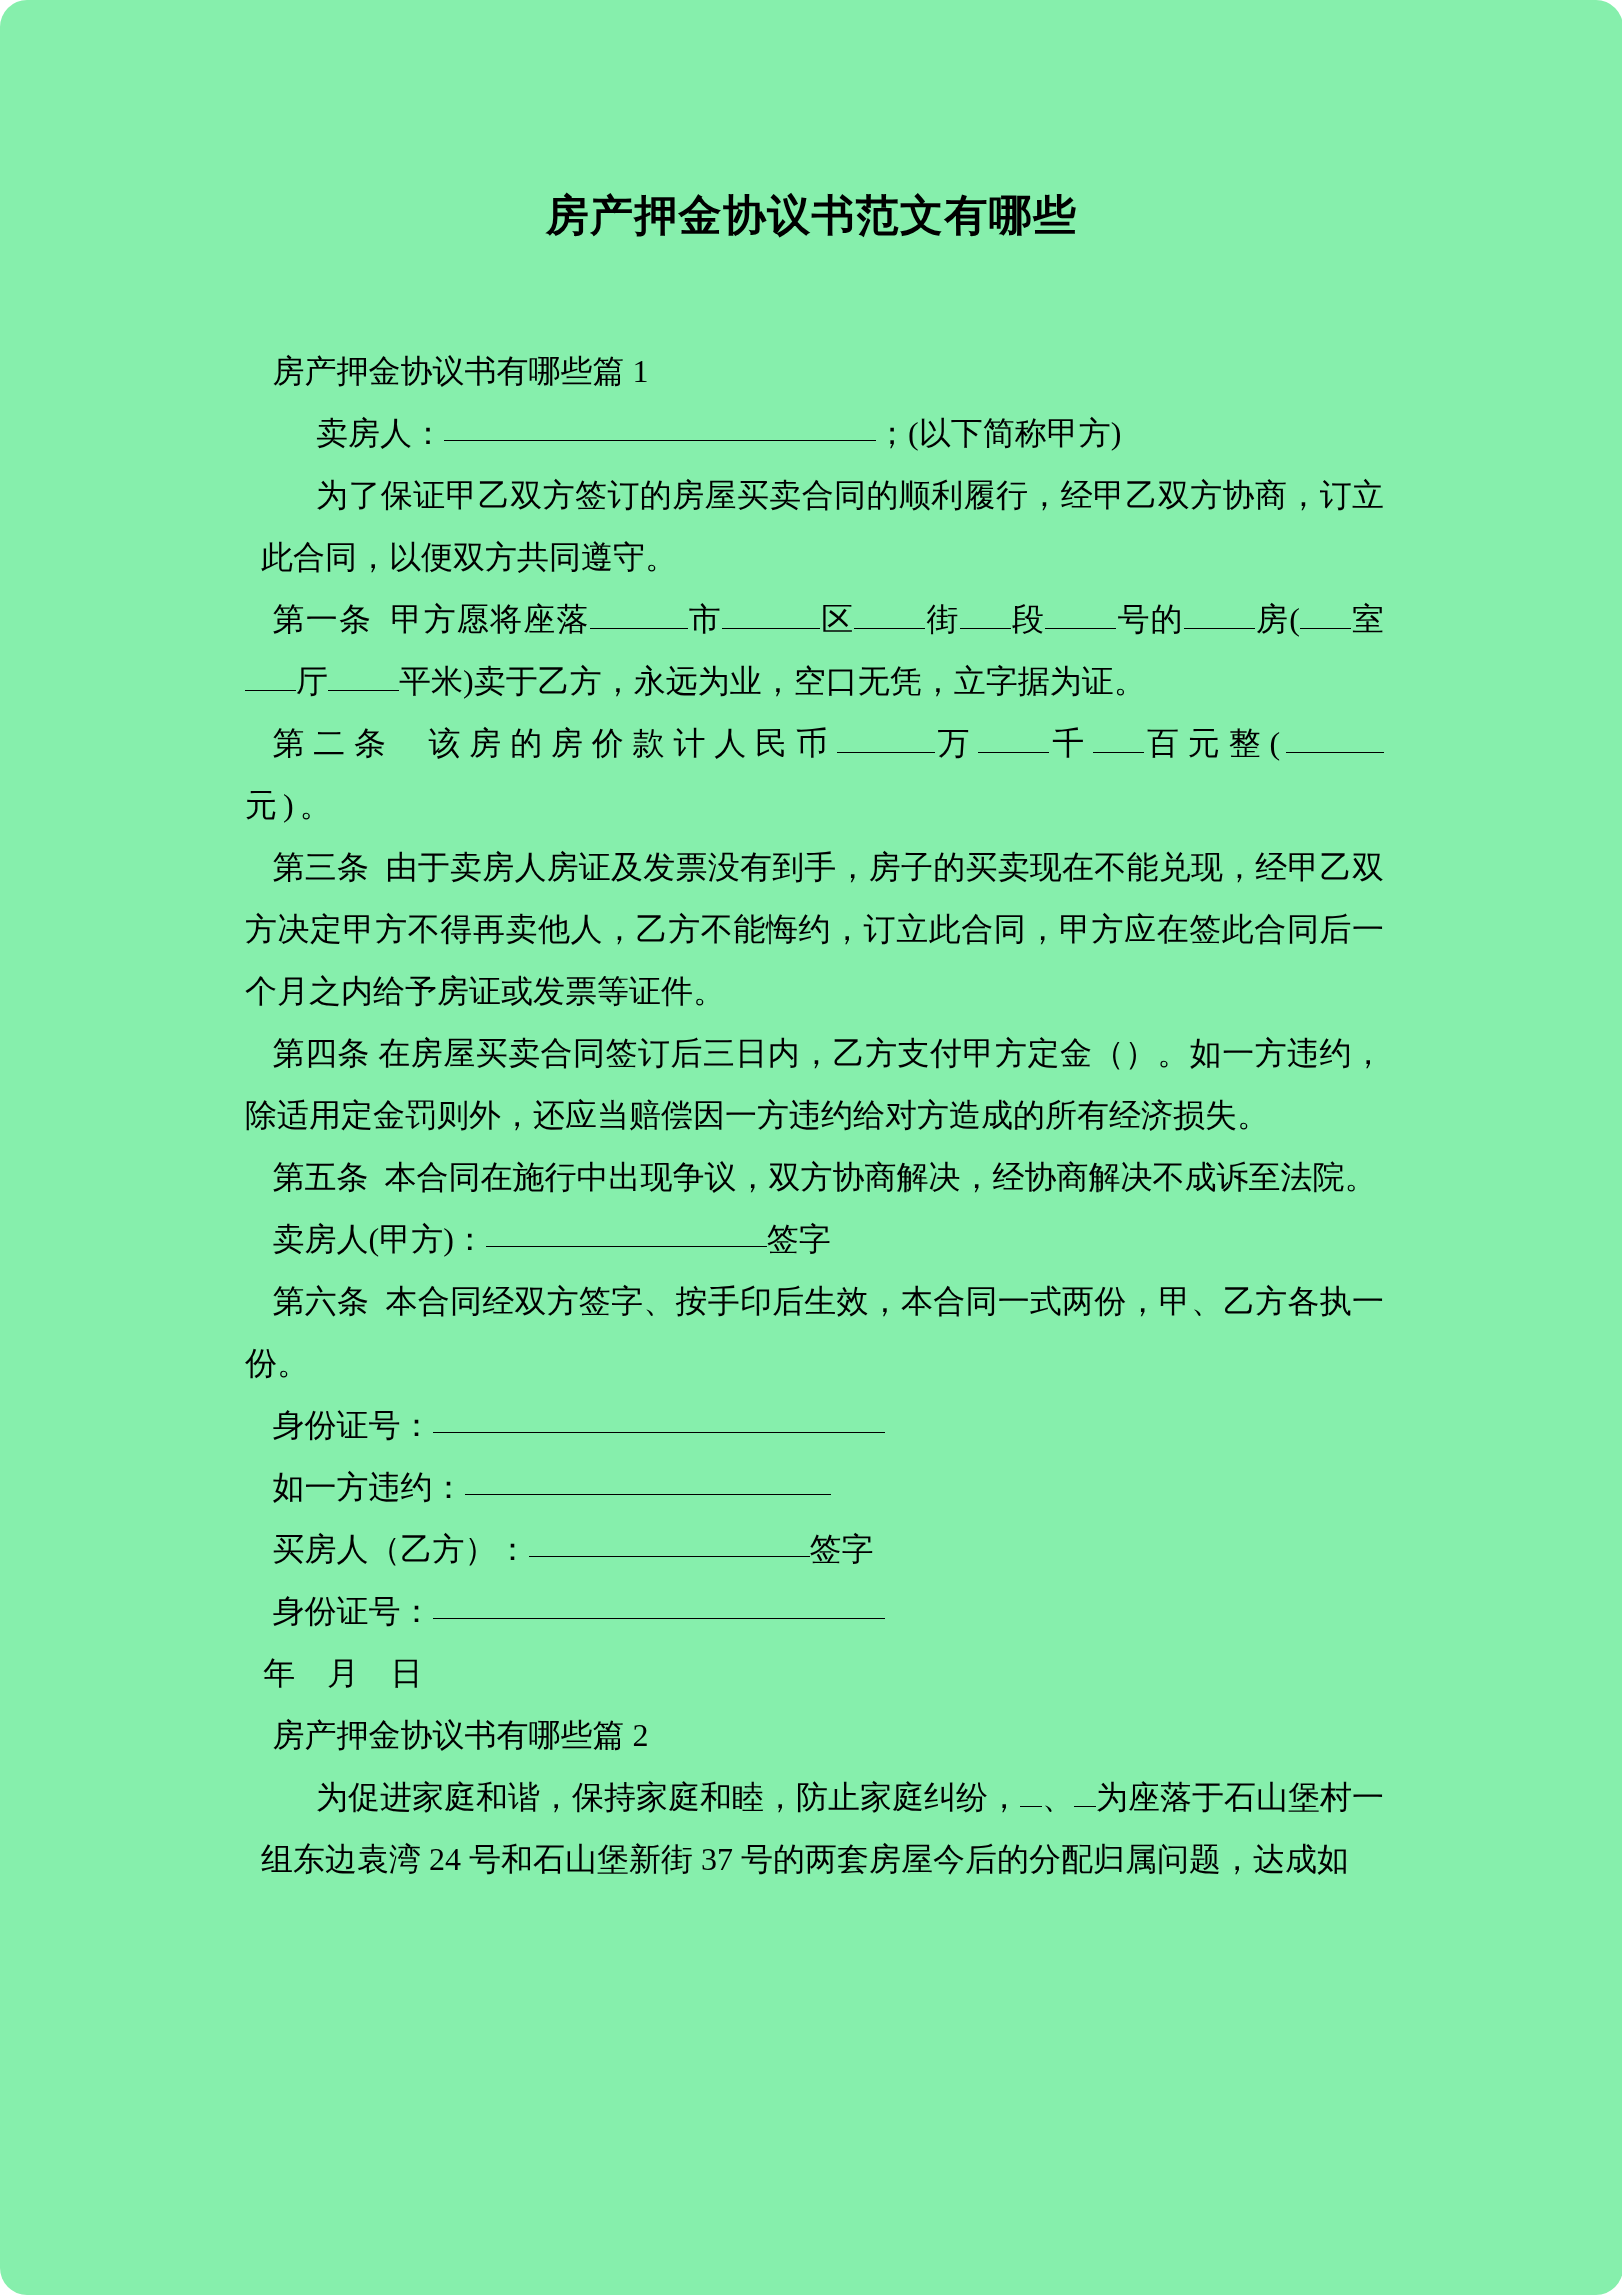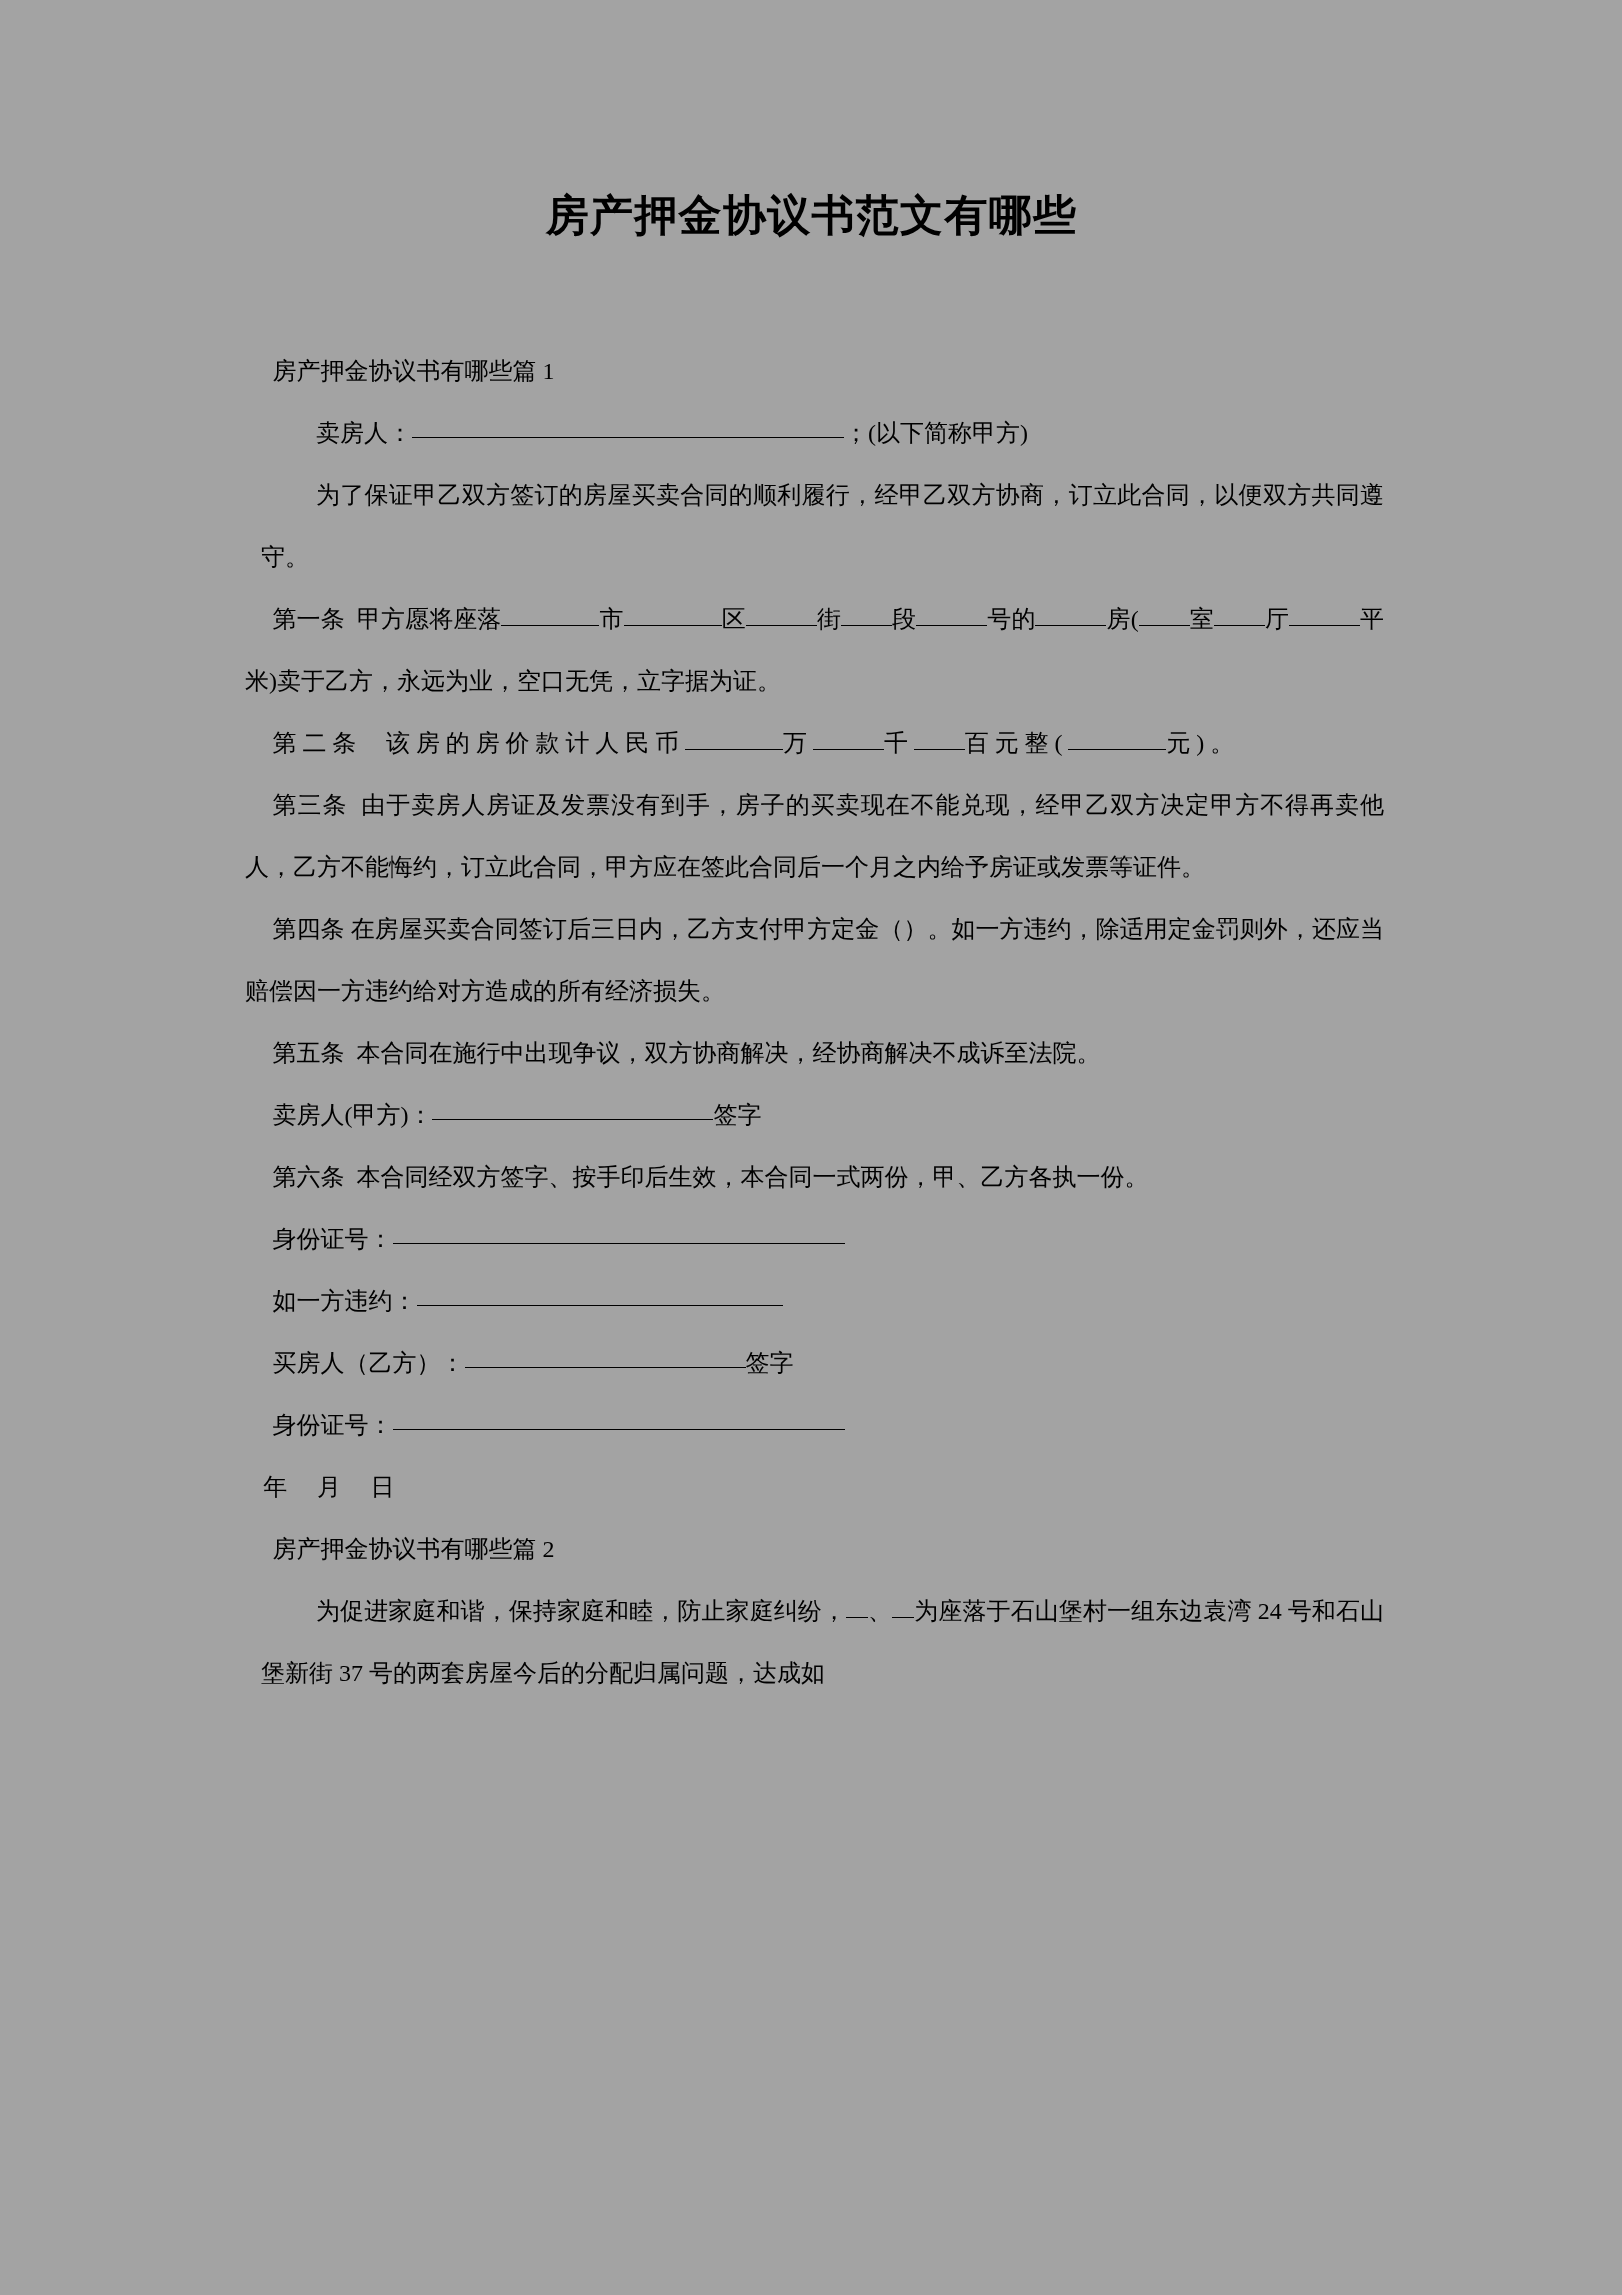--- a/index.html
+++ b/index.html
@@ -4,25 +4,26 @@
 <style>
   html, body {
     margin: 0;
     padding: 0;
     background: #ffffff;
   }
   .page {
     position: relative;
     width: 1623px;
     height: 2295px;
-    background: #a3a3a3;
+    background: #86efac;
     box-sizing: border-box;
     font-family: "Liberation Serif", "DejaVu Serif", serif;
     color: #000000;
     overflow: hidden;
+    border-radius: 27px;
   }
 
   
   .doc-title {
     position: absolute;
     left: 0;
     right: 0;
     top: 190px;
     text-align: center;
     font-family: "Liberation Sans", "DejaVu Sans", sans-serif;
@@ -34,21 +35,21 @@
 
   
   .body-block {
     position: absolute;
     left: 245px;
     top: 340px;
     width: 1139px;
   }
 
   .p {
-    font-size: 24px;
+    font-size: 32px;
     line-height: 62px;
     margin: 0;
     text-align: justify;
     text-justify: inter-ideograph;
     white-space: pre-wrap;
   }
   .p.indent {
     text-indent: 55px;
     margin-left: 16px;
   }

